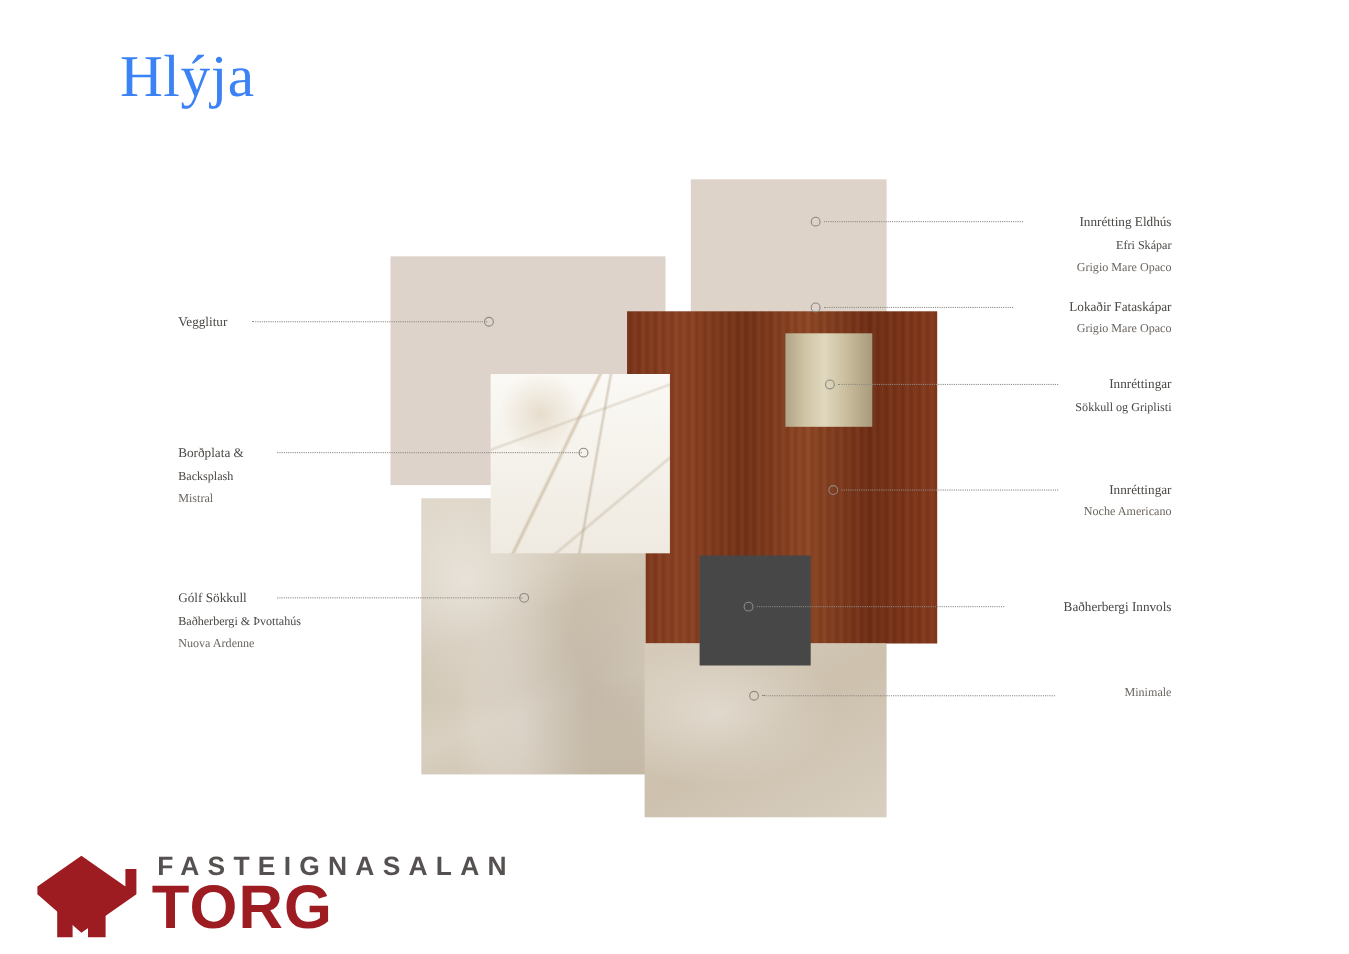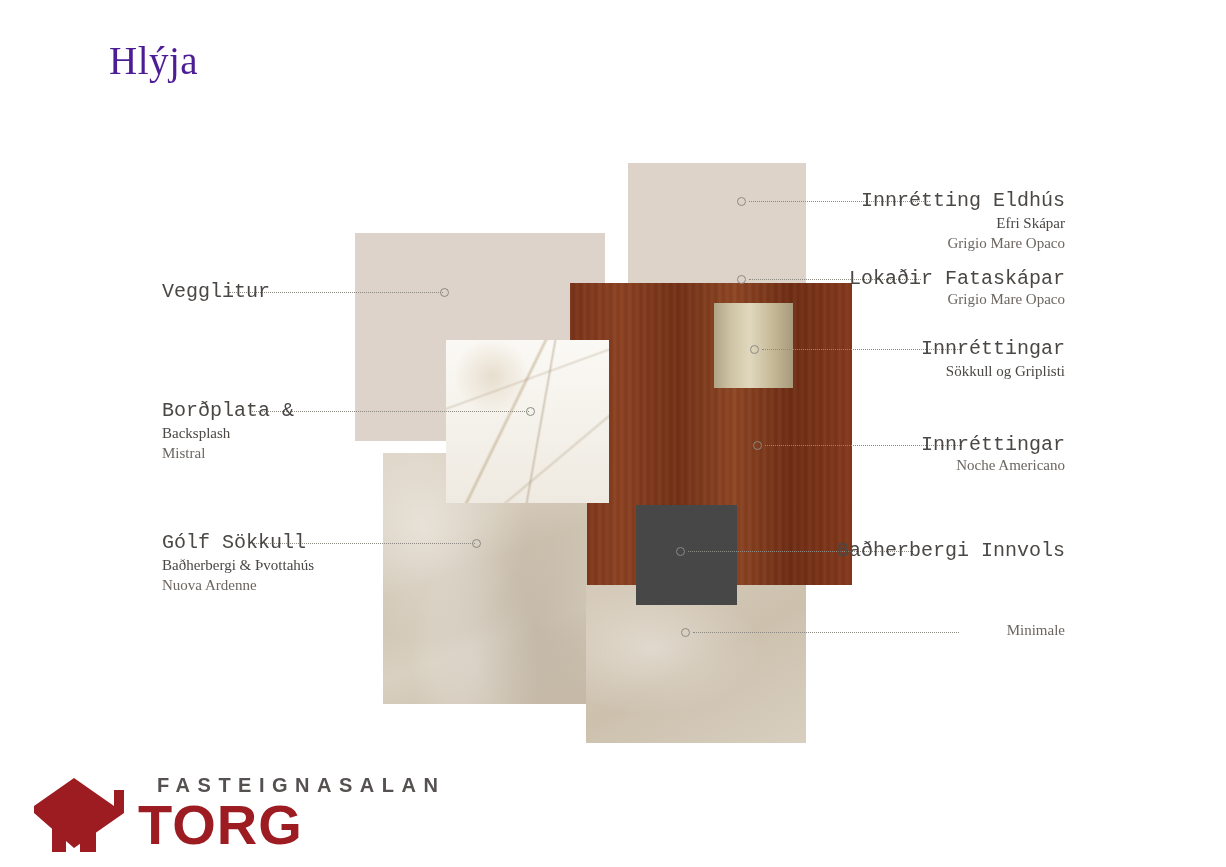--- a/index.html
+++ b/index.html
@@ -15,23 +15,23 @@
     font-family: "Liberation Serif", serif;
     color: #3c3a38;
   }
 
   
   .page-title {
     position: absolute;
     left: 109px;
     top: 38px;
     font-family: "Liberation Serif", serif;
-    font-size: 39px;
+    font-size: 54px;
     letter-spacing: 0.5px;
-    color: #4c1d95;
+    color: #3b82f6;
     font-weight: 400;
   }
 
   
   .board {
     position: absolute;
     left: 0; top: 0;
     width: 1226px;
     height: 867px;
   }
@@ -106,32 +106,31 @@
     background: #474747;
   }
 
   
   .label {
     position: absolute;
     font-family: "Liberation Serif", serif;
     color: #4a4744;
   }
   .label .l1 {
-    font-size: 20px;
+    font-size: 12px;
     line-height: 22px;
     white-space: nowrap;
-    font-family: Liberation Mono, monospace;
   }
   .label .l2 {
-    font-size: 15px;
+    font-size: 11px;
     line-height: 22px;
     white-space: nowrap;
   }
   .label .sub {
-    font-size: 15px;
+    font-size: 11px;
     line-height: 18px;
     color: #6c6660;
     white-space: nowrap;
   }
   .label.right { text-align: right; }
   .label.left { text-align: left; }
 
   
   .leader {
     position: absolute;
@@ -149,24 +148,24 @@
   
   .logo {
     position: absolute;
     left: 28px;
     top: 772px;
     width: 360px;
     height: 80px;
   }
   .logo-word {
     position: absolute;
-    left: 129px;
+    left: 115px;
     top: 2px;
     font-family: "Liberation Sans", sans-serif;
-    font-size: 20px;
+    font-size: 24px;
     letter-spacing: 7.5px;
     color: #555150;
     font-weight: 600;
   }
   .logo-torg {
     position: absolute;
     left: 110px;
     top: 20px;
     font-family: "Liberation Sans", sans-serif;
     font-size: 56px;

